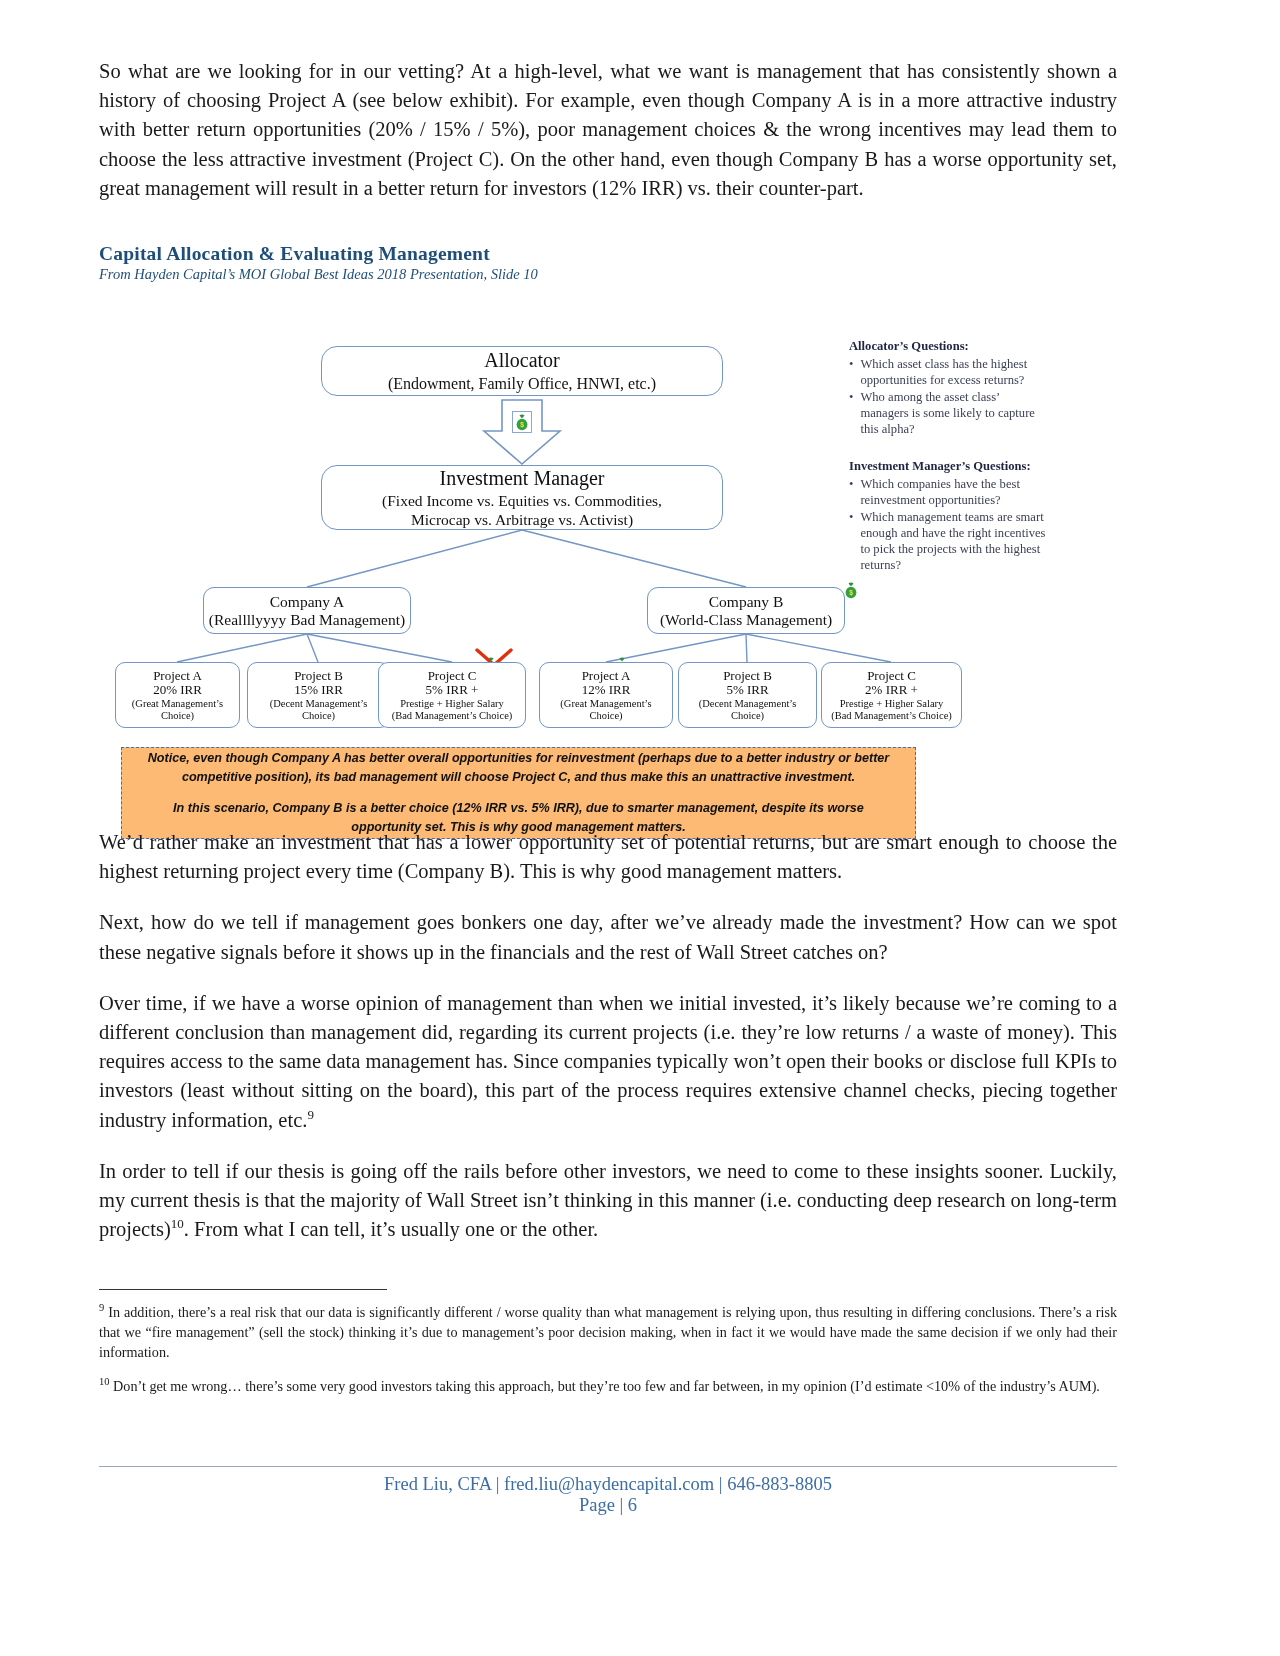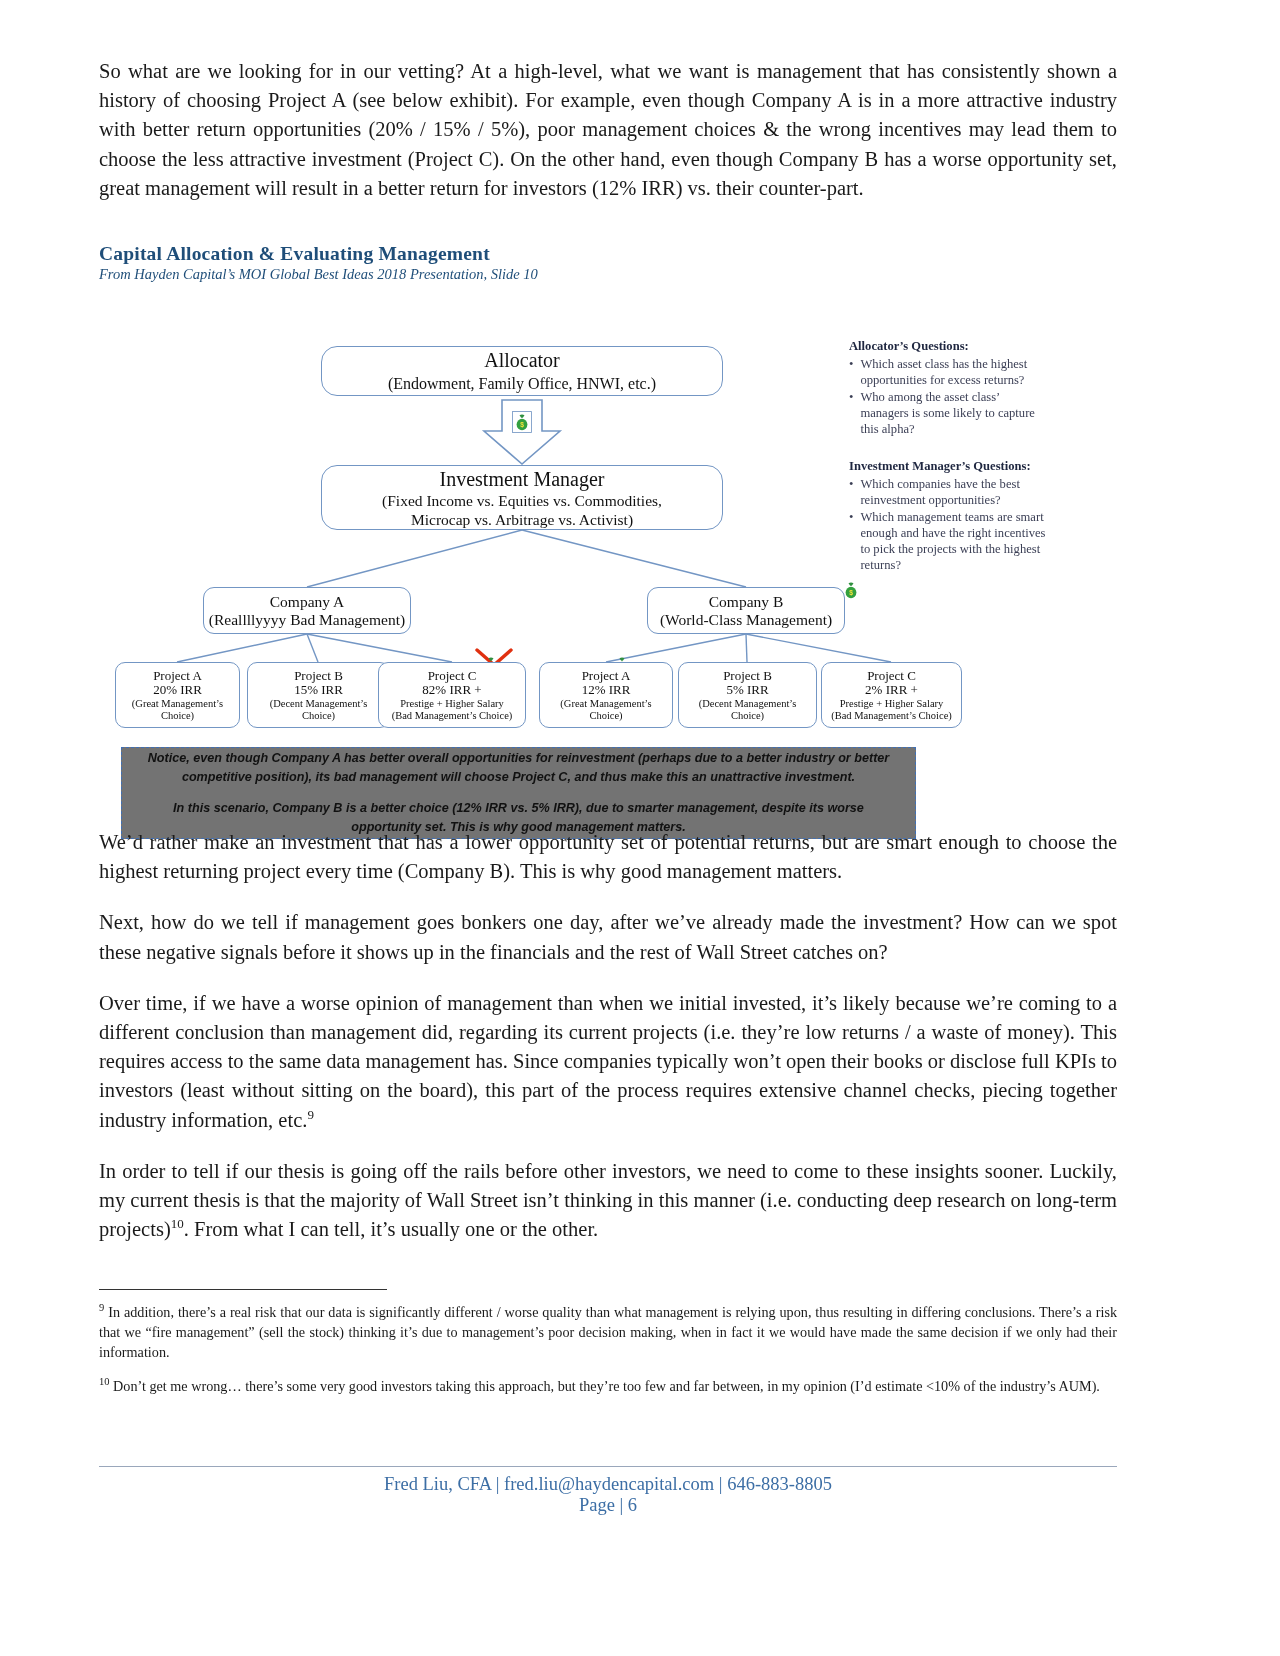--- a/index.html
+++ b/index.html
@@ -53,21 +53,21 @@
     text-align:center;
     color:#111;
   }
   .node .l1{font-size:21px; line-height:25px;}
   .node .l2{font-size:16.5px; line-height:21px;}
 
   #allocator{left:222px; top:58px; width:402px; height:50px;}
   #allocator .l1{font-size:20px;}
   #allocator .l2{font-size:16px;}
 
-  #invmgr{left:222px; top:177px; width:402px; height:65px;}
+  #invmgr{left:222px; top:177px; width:402px; height:65px;justify-content:space-between;}
   #invmgr .l1{font-size:20px; line-height:24px;}
   #invmgr .l2{font-size:15.5px; line-height:19px;}
 
   .company{
     height:47px; border-radius:11px;
   }
   #companyA{left:104px; top:299px; width:208px;}
   #companyB{left:548px; top:299px; width:198px;}
   .company .l1{font-size:15.5px; line-height:18px;}
   .company .l2{font-size:15.5px; line-height:18px;}
@@ -95,21 +95,21 @@
     width:20px; height:22px;
     pointer-events:none;
   }
 
   
   .notice{
     position:absolute;
     left:22px; top:459px; width:795px; height:92px;
     border:1.5px dashed #3F6FB5;
     box-sizing:border-box;
-    background:#737373;
+    background:#fdba74;
     display:flex; flex-direction:column; justify-content:center;
     padding:4px 22px;
   }
   .notice p{
     margin:0;
     font-family:"Liberation Sans", sans-serif;
     font-style:italic;
     font-weight:bold;
     font-size:12.6px;
     line-height:19px;
@@ -254,21 +254,21 @@
         <div class="psm">Choice)</div>
       </div>
       <div class="node project" id="pB1">
         <div class="pl">Project B</div>
         <div class="pl">15% IRR</div>
         <div class="psm">(Decent Management’s</div>
         <div class="psm">Choice)</div>
       </div>
       <div class="node project" id="pC1">
         <div class="pl">Project C</div>
-        <div class="pl">82% IRR +</div>
+        <div class="pl">5% IRR +</div>
         <div class="psm">Prestige + Higher Salary</div>
         <div class="psm">(Bad Management’s Choice)</div>
       </div>
 
       <div class="node project" id="pA2">
         <div class="pl">Project A</div>
         <div class="pl">12% IRR</div>
         <div class="psm">(Great Management’s</div>
         <div class="psm">Choice)</div>
       </div>

